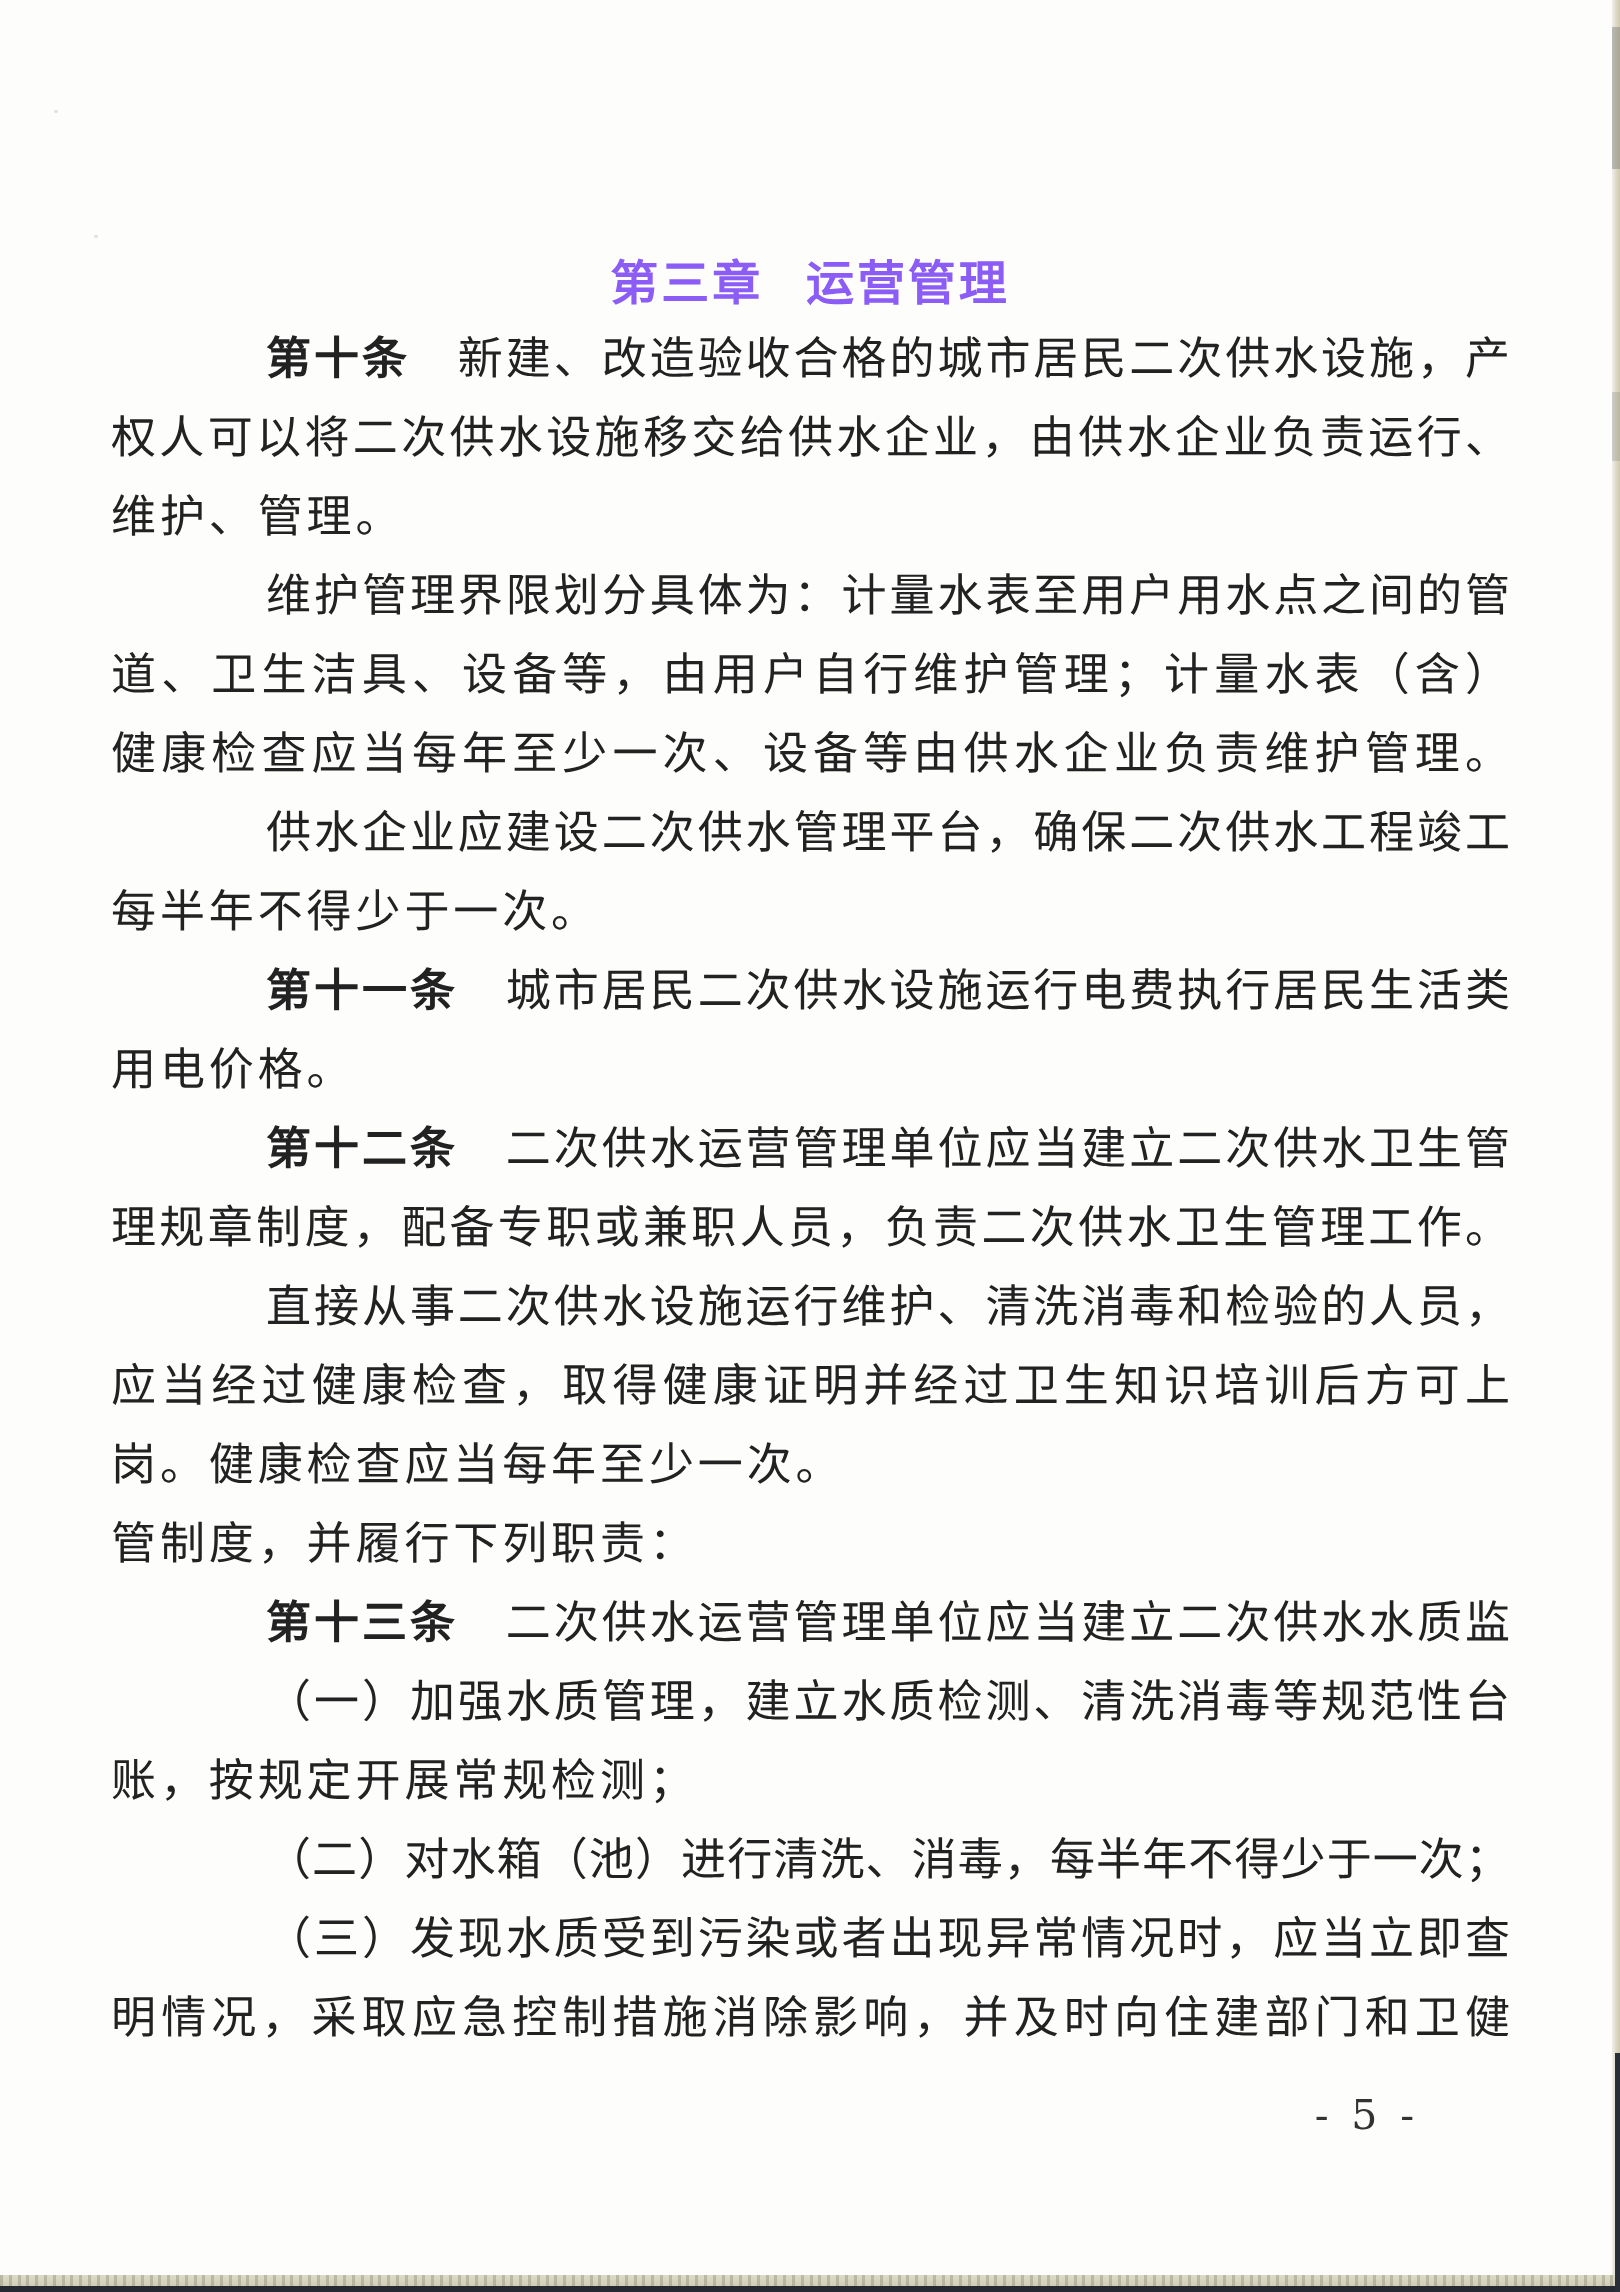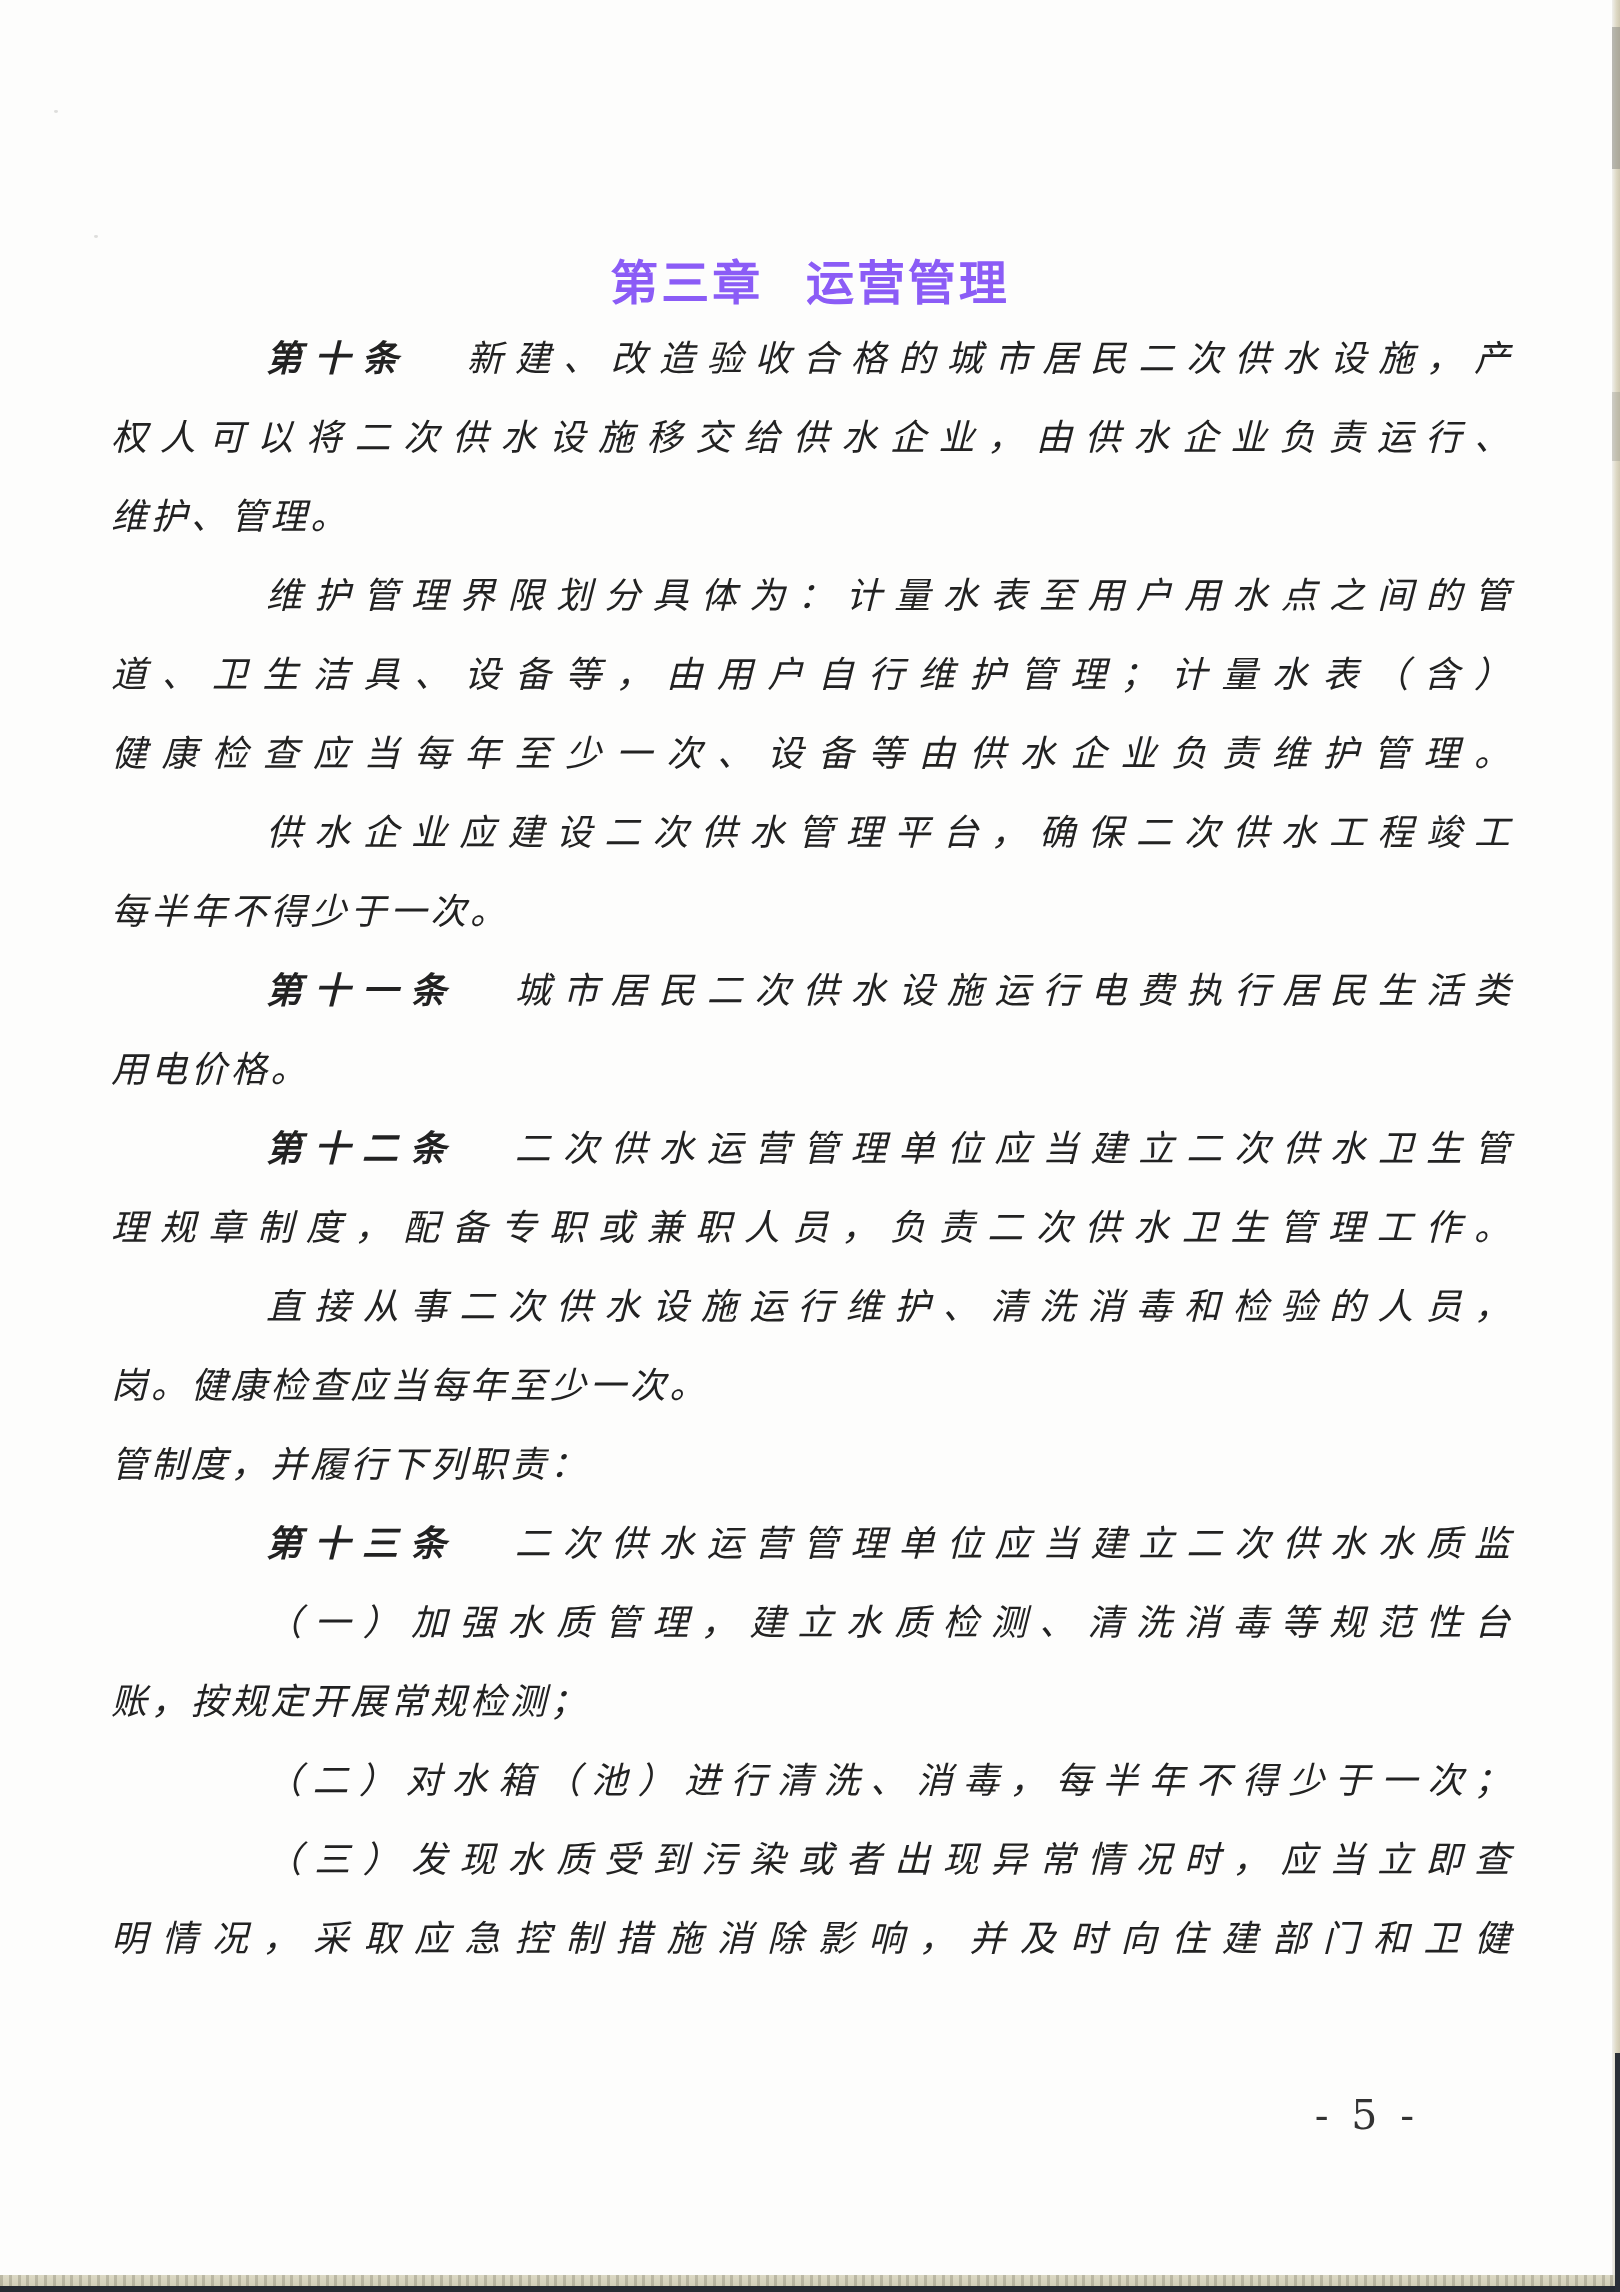--- a/index.html
+++ b/index.html
@@ -30,25 +30,24 @@
   
   .text-block {
     position: absolute;
     left: 111px; top: 319px;
     width: 1399px;
     color: #222222;
   }
   .line {
     height: 79px;
     line-height: 79px;
-    font-size: 36px;
+    font-size: 45px;
     letter-spacing: 3.9px;
     white-space: nowrap;
     font-family: "DejaVu Serif", serif;
-    font-style: italic;
   }
   .line.fill {
     letter-spacing: 0;
     white-space: normal;
     text-align: justify;
     text-align-last: justify;
     text-justify: inter-character;
   }
   .line.indent { text-indent: 155px; }
   .art {
@@ -131,20 +130,21 @@
       <div class="line fill indent"><span>维护管理界限划分具体为：计量水表至用户用水点之间的管</span></div>
       <div class="line fill"><span>道、卫生洁具、设备等，由用户自行维护管理；计量水表（含）</span></div>
       <div class="line fill"><span>健康检查应当每年至少一次、设备等由供水企业负责维护管理。</span></div>
       <div class="line fill indent"><span>供水企业应建设二次供水管理平台，确保二次供水工程竣工</span></div>
       <div class="line"><span>每半年不得少于一次。</span></div>
       <div class="line fill indent"><span class="art">第十一条</span><span class="art-gap"></span><span>城市居民二次供水设施运行电费执行居民生活类</span></div>
       <div class="line"><span>用电价格。</span></div>
       <div class="line fill indent"><span class="art">第十二条</span><span class="art-gap"></span><span>二次供水运营管理单位应当建立二次供水卫生管</span></div>
       <div class="line fill"><span>理规章制度，配备专职或兼职人员，负责二次供水卫生管理工作。</span></div>
       <div class="line fill indent"><span>直接从事二次供水设施运行维护、清洗消毒和检验的人员，</span></div>
+      <div class="line fill"><span>应当经过健康检查，取得健康证明并经过卫生知识培训后方可上</span></div>
       <div class="line"><span>岗。健康检查应当每年至少一次。</span></div>
       <div class="line"><span>管制度，并履行下列职责：</span></div>
       <div class="line fill indent"><span class="art">第十三条</span><span class="art-gap"></span><span>二次供水运营管理单位应当建立二次供水水质监</span></div>
       <div class="line fill indent"><span>（一）加强水质管理，建立水质检测、清洗消毒等规范性台</span></div>
       <div class="line"><span>账，按规定开展常规检测；</span></div>
       <div class="line fill indent"><span>（二）对水箱（池）进行清洗、消毒，每半年不得少于一次；</span></div>
       <div class="line fill indent"><span>（三）发现水质受到污染或者出现异常情况时，应当立即查</span></div>
       <div class="line fill"><span>明情况，采取应急控制措施消除影响，并及时向住建部门和卫健</span></div>
     </div>
 

